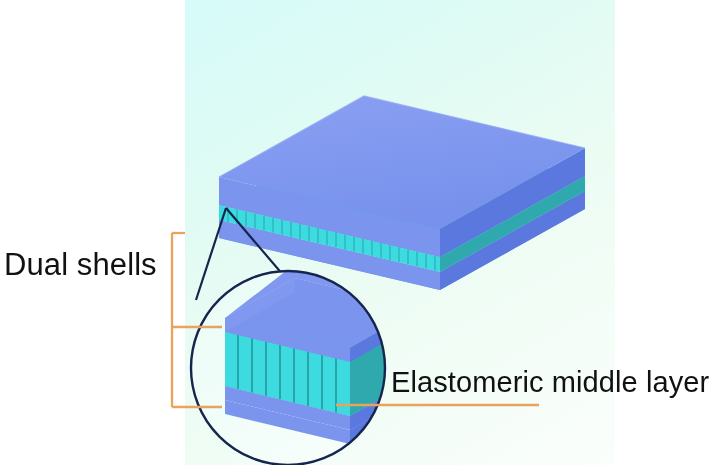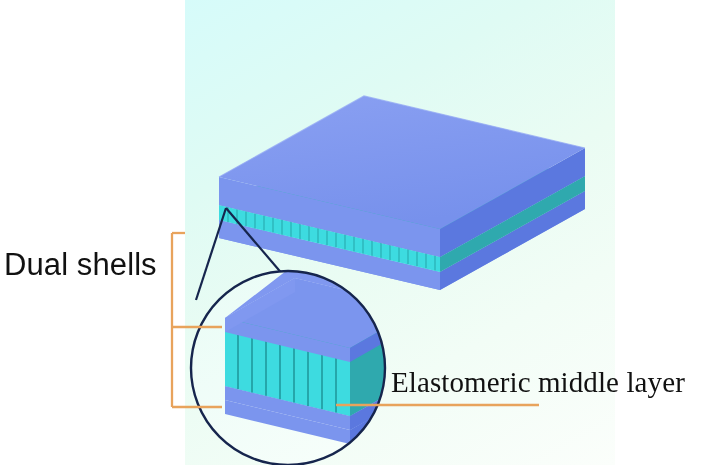--- a/index.html
+++ b/index.html
@@ -16,21 +16,21 @@
   
   #art{position:absolute;left:0;top:0;width:720px;height:465px;}
 
   
   .lbl{
     position:absolute;color:#111111;white-space:nowrap;
     font-family:"Liberation Sans", sans-serif;
     font-weight:400;
   }
   #label-dual-shells{left:4px;top:203px;font-size:31px;letter-spacing:.1px;margin-top:44px;}
-  #label-middle{left:391px;top:366px;font-size:29px;letter-spacing:.1px;font-family:Liberation Serif, serif;}
+  #label-middle{left:391px;top:366px;font-size:29px;letter-spacing:.1px;}
 </style>
 </head>
 <body>
 
 <div id="stage">
 
   <div id="bg-panel"></div>
 
   <svg id="art" viewBox="0 0 720 465">
     <defs>

